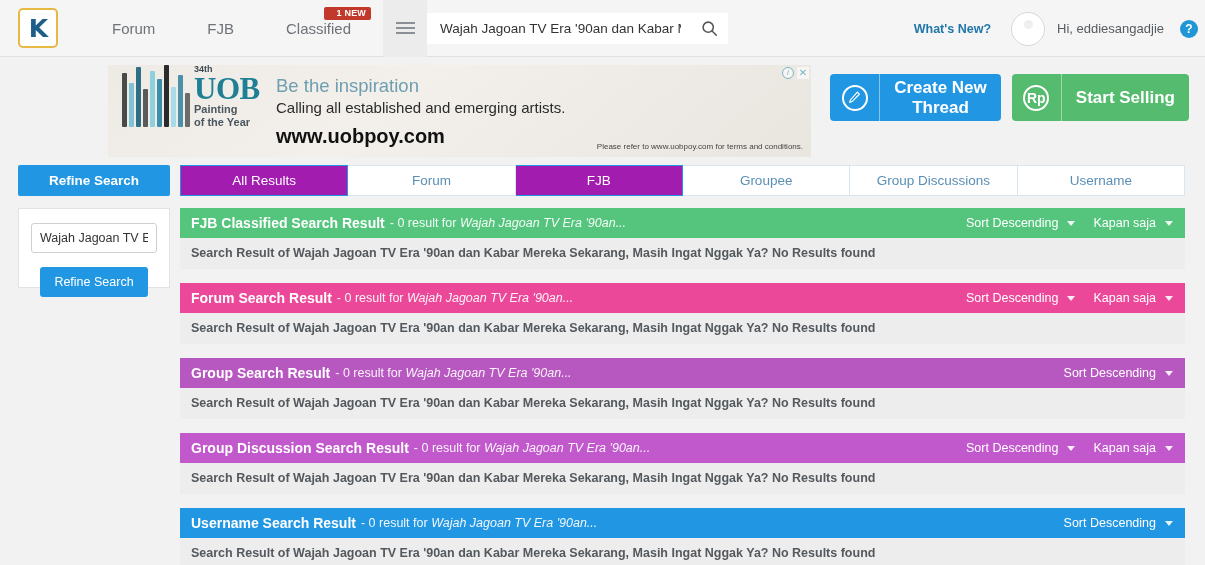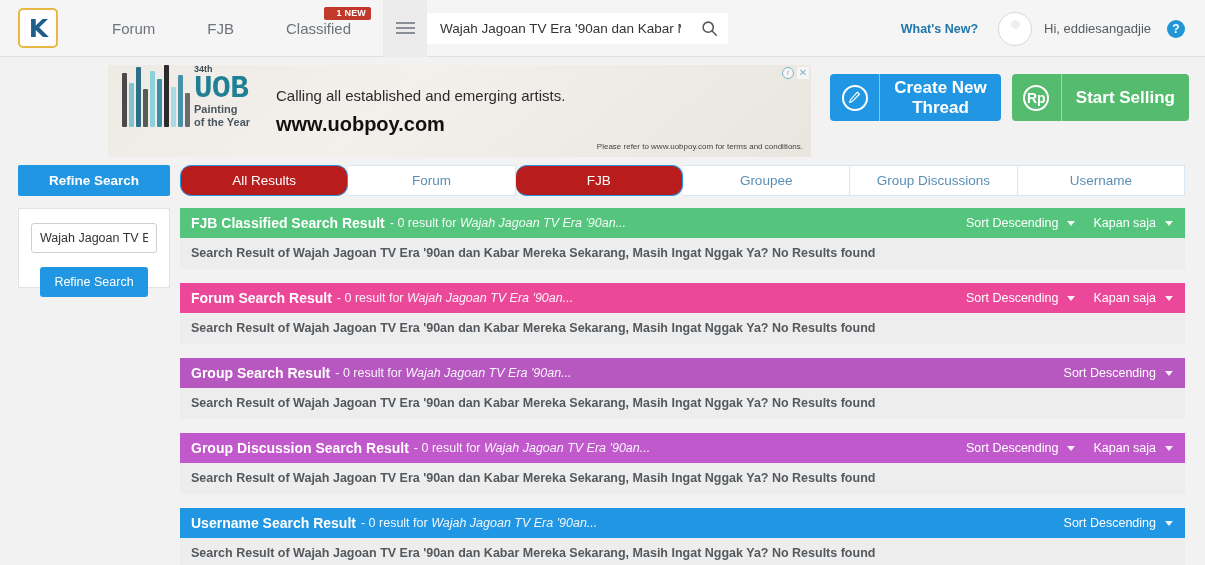--- a/index.html
+++ b/index.html
@@ -83,21 +83,21 @@
     background: transparent;
     font-family: "Liberation Sans", sans-serif;
   }
   .search-btn {
     width: 36px; height: 31px;
     background: transparent;
     border: none; cursor: pointer;
     display: flex; align-items: center; justify-content: center;
   }
   .right-zone {
-    position: absolute; right: 16px; top: 0;
+    position: absolute; right: 3px; top: 0;
     height: 57px; display: flex; align-items: center; gap: 0;
   }
   .whats-new {
     color: #2277aa; font-size: 12.5px; font-weight: bold;
     margin-right: 20px; text-decoration: none;
   }
   .avatar {
     width: 34px; height: 34px; border-radius: 50%;
     background: #ffffff;
     border: 1px solid #d8d8d8;
@@ -135,21 +135,21 @@
     display: flex; align-items: flex-start;
     padding-left: 14px; gap: 4px;
   }
   .bars { display: flex; align-items: flex-end; height: 62px; gap: 2px; }
   .bars i { display: block; width: 5px; border-radius: 1px; }
   .uob-text { line-height: 1; }
   .uob-34 { font-size: 9px; color: #3c4a52; font-weight: bold; }
   .uob-big {
     font-size: 31px; font-weight: bold; color: #1f7f94;
     letter-spacing: -0.5px; line-height: 0.95;
-    font-family: Liberation Mono, monospace;
+    font-family: Liberation Serif, serif;
   }
   .uob-sub { font-size: 11px; color: #4a565e; line-height: 1.1; font-weight: 600; }
   .ad-copy { flex: 1; padding-left: 8px; }
   .ad-h { font-size: 18.5px; color: #6e9fb0; margin-bottom: 2px; }
   .ad-p { font-size: 15px; color: #2b2b2b; margin-bottom: 9px; }
   .ad-url { font-size: 20px; color: #111; font-weight: bold; }
   .ad-terms {
     position: absolute; right: 8px; bottom: 6px;
     font-size: 8px; color: #444;
   }
@@ -210,21 +210,21 @@
   }
   .tab {
     flex: 1; height: 31px;
     display: flex; align-items: center; justify-content: center;
     font-size: 13.5px;
     border: 1px solid #2196e3;
     border-left-width: 0;
     cursor: pointer;
   }
   .tab:first-child { border-left-width: 1px; }
-  .tab.active { background: #b91c1c; color: #fff; border-radius: 11px; }
+  .tab.active { background: #a21caf; color: #fff; }
   .tab.inactive { background: #ffffff; color: #5a8fb5; border-color: #d7e6f0; }
   .tab.inactive.after-active { border-left-color: #2196e3; }
 
   
   .body-row { display: flex; padding: 12px 20px 0 18px; gap: 10px; }
   .sidebar {
     width: 152px; flex: none;
     background: #ffffff;
     border: 1px solid #e2e2e2;
     padding: 14px 12px 16px 12px;
@@ -338,20 +338,21 @@
           <i style="height:34px;background:#6b6b6b"></i>
         </div>
         <div class="uob-text">
           <div class="uob-34">34th</div>
           <div class="uob-big">UOB</div>
           <div class="uob-sub">Painting</div>
           <div class="uob-sub">of the Year</div>
         </div>
       </div>
       <div class="ad-copy">
+        <div class="ad-h">Be the inspiration</div>
         <div class="ad-p">Calling all established and emerging artists.</div>
         <div class="ad-url">www.uobpoy.com</div>
       </div>
     </div>
     <div class="ad-terms">Please refer to www.uobpoy.com for terms and conditions.</div>
     <div class="ad-ctrl">
       <div class="ad-i">i</div>
       <div class="ad-x">✕</div>
     </div>
   </div>

